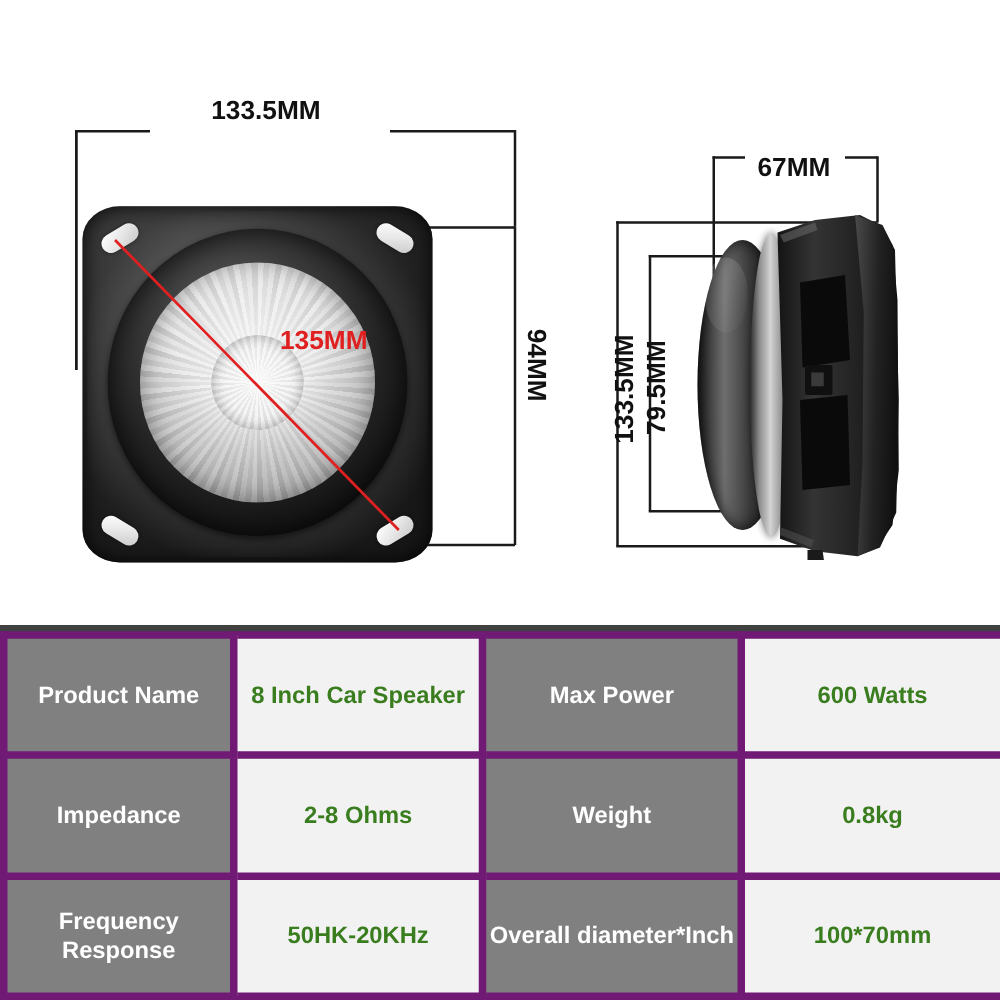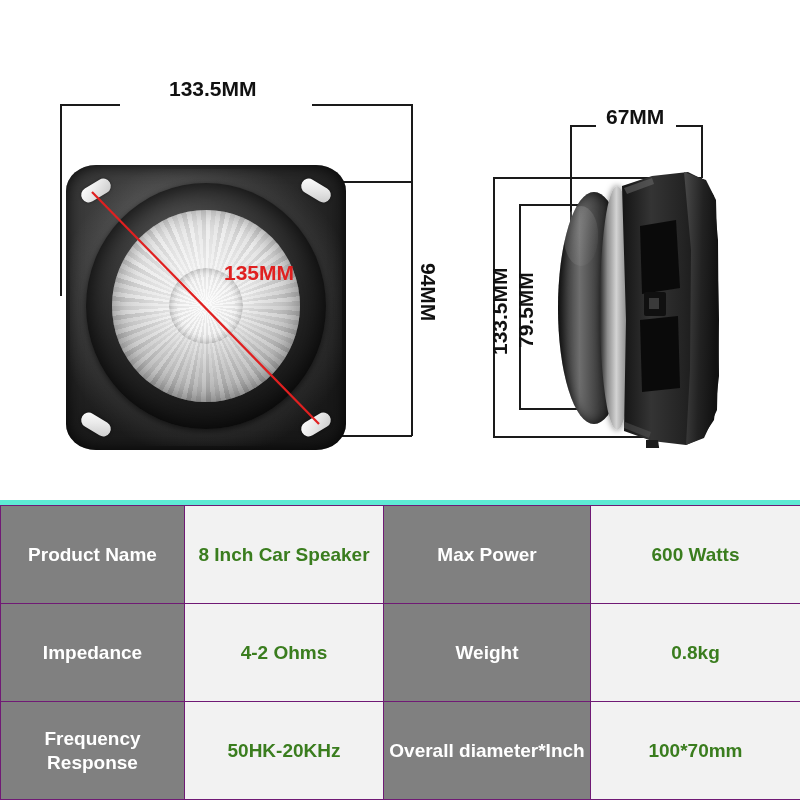--- a/index.html
+++ b/index.html
@@ -5,21 +5,21 @@
   * { box-sizing: border-box; margin: 0; padding: 0; }
   html, body {
     width: 800px; height: 800px;
     background: #ffffff;
     font-family: "Liberation Sans", sans-serif;
     overflow: hidden;
   }
   #page {
     position: relative;
     width: 800px; height: 800px;
-    background: #5eead4;
+    background: #404040;
   }
 
   
   #diagram-area {
     position: absolute;
     left: 0; top: 0;
     width: 800px; height: 500px;
     background: #ffffff;
   }
 
@@ -199,21 +199,21 @@
   
   #spec-table {
     position: absolute;
     left: 0; top: 505px;
     width: 800px; height: 295px;
     border-collapse: collapse;
     table-layout: fixed;
   }
   #spec-table tr { height: 73.75px; }
   #spec-table td {
-    border: 1px solid #701a75;
+    border: 6px solid #701a75;
     text-align: center;
     vertical-align: middle;
     font-weight: bold;
     line-height: 1.22;
   }
   td.key {
     background: #808080;
     color: #ffffff;
     font-size: 19px;
   }
@@ -259,21 +259,21 @@
       <div class="fs-tab" id="fs-tab-tr"></div>
       <div class="fs-tab" id="fs-tab-bl"></div>
       <div class="fs-tab" id="fs-tab-br"></div>
       <svg id="fs-diag" viewBox="0 0 280 285">
         <line x1="26" y1="27" x2="253" y2="259" stroke="#e02020" stroke-width="2.2"></line>
       </svg>
     </div>
 
     <div class="dim-red" style="left:208px; top:262px;">135MM</div>
 
-    <div class="dim-label" style="left:606px; top:106px;">67MM</div>
+    <div class="dim-label" style="left:606px; top:124px;">67MM</div>
 
     <div class="dline-h" style="left:570px; top:125px; width:26px;"></div>
     <div class="dline-h" style="left:676px; top:125px; width:26px;"></div>
     <div class="dline-v" style="left:570px; top:125px; height:155px;"></div>
     <div class="dline-v" style="left:701px; top:125px; height:53px;"></div>
 
     <div class="dline-h" style="left:493px; top:177px; width:209px;"></div>
     <div class="dline-v" style="left:493px; top:177px; height:260px;"></div>
     <div class="dline-h" style="left:493px; top:436px; width:209px;"></div>
     <div class="dim-label vert-ccw" style="left:489px; top:355px;">133.5MM</div>
@@ -327,21 +327,21 @@
     </colgroup>
     <tbody>
       <tr>
         <td class="key">Product Name</td>
         <td class="val">8 Inch Car Speaker</td>
         <td class="key">Max Power</td>
         <td class="val">600 Watts</td>
       </tr>
       <tr>
         <td class="key">Impedance</td>
-        <td class="val">4-2 Ohms</td>
+        <td class="val">2-8 Ohms</td>
         <td class="key">Weight</td>
         <td class="val">0.8kg</td>
       </tr>
       <tr>
         <td class="key">Frequency Response</td>
         <td class="val">50HK-20KHz</td>
         <td class="key">Overall diameter*Inch</td>
         <td class="val">100*70mm</td>
       </tr>
     </tbody>

